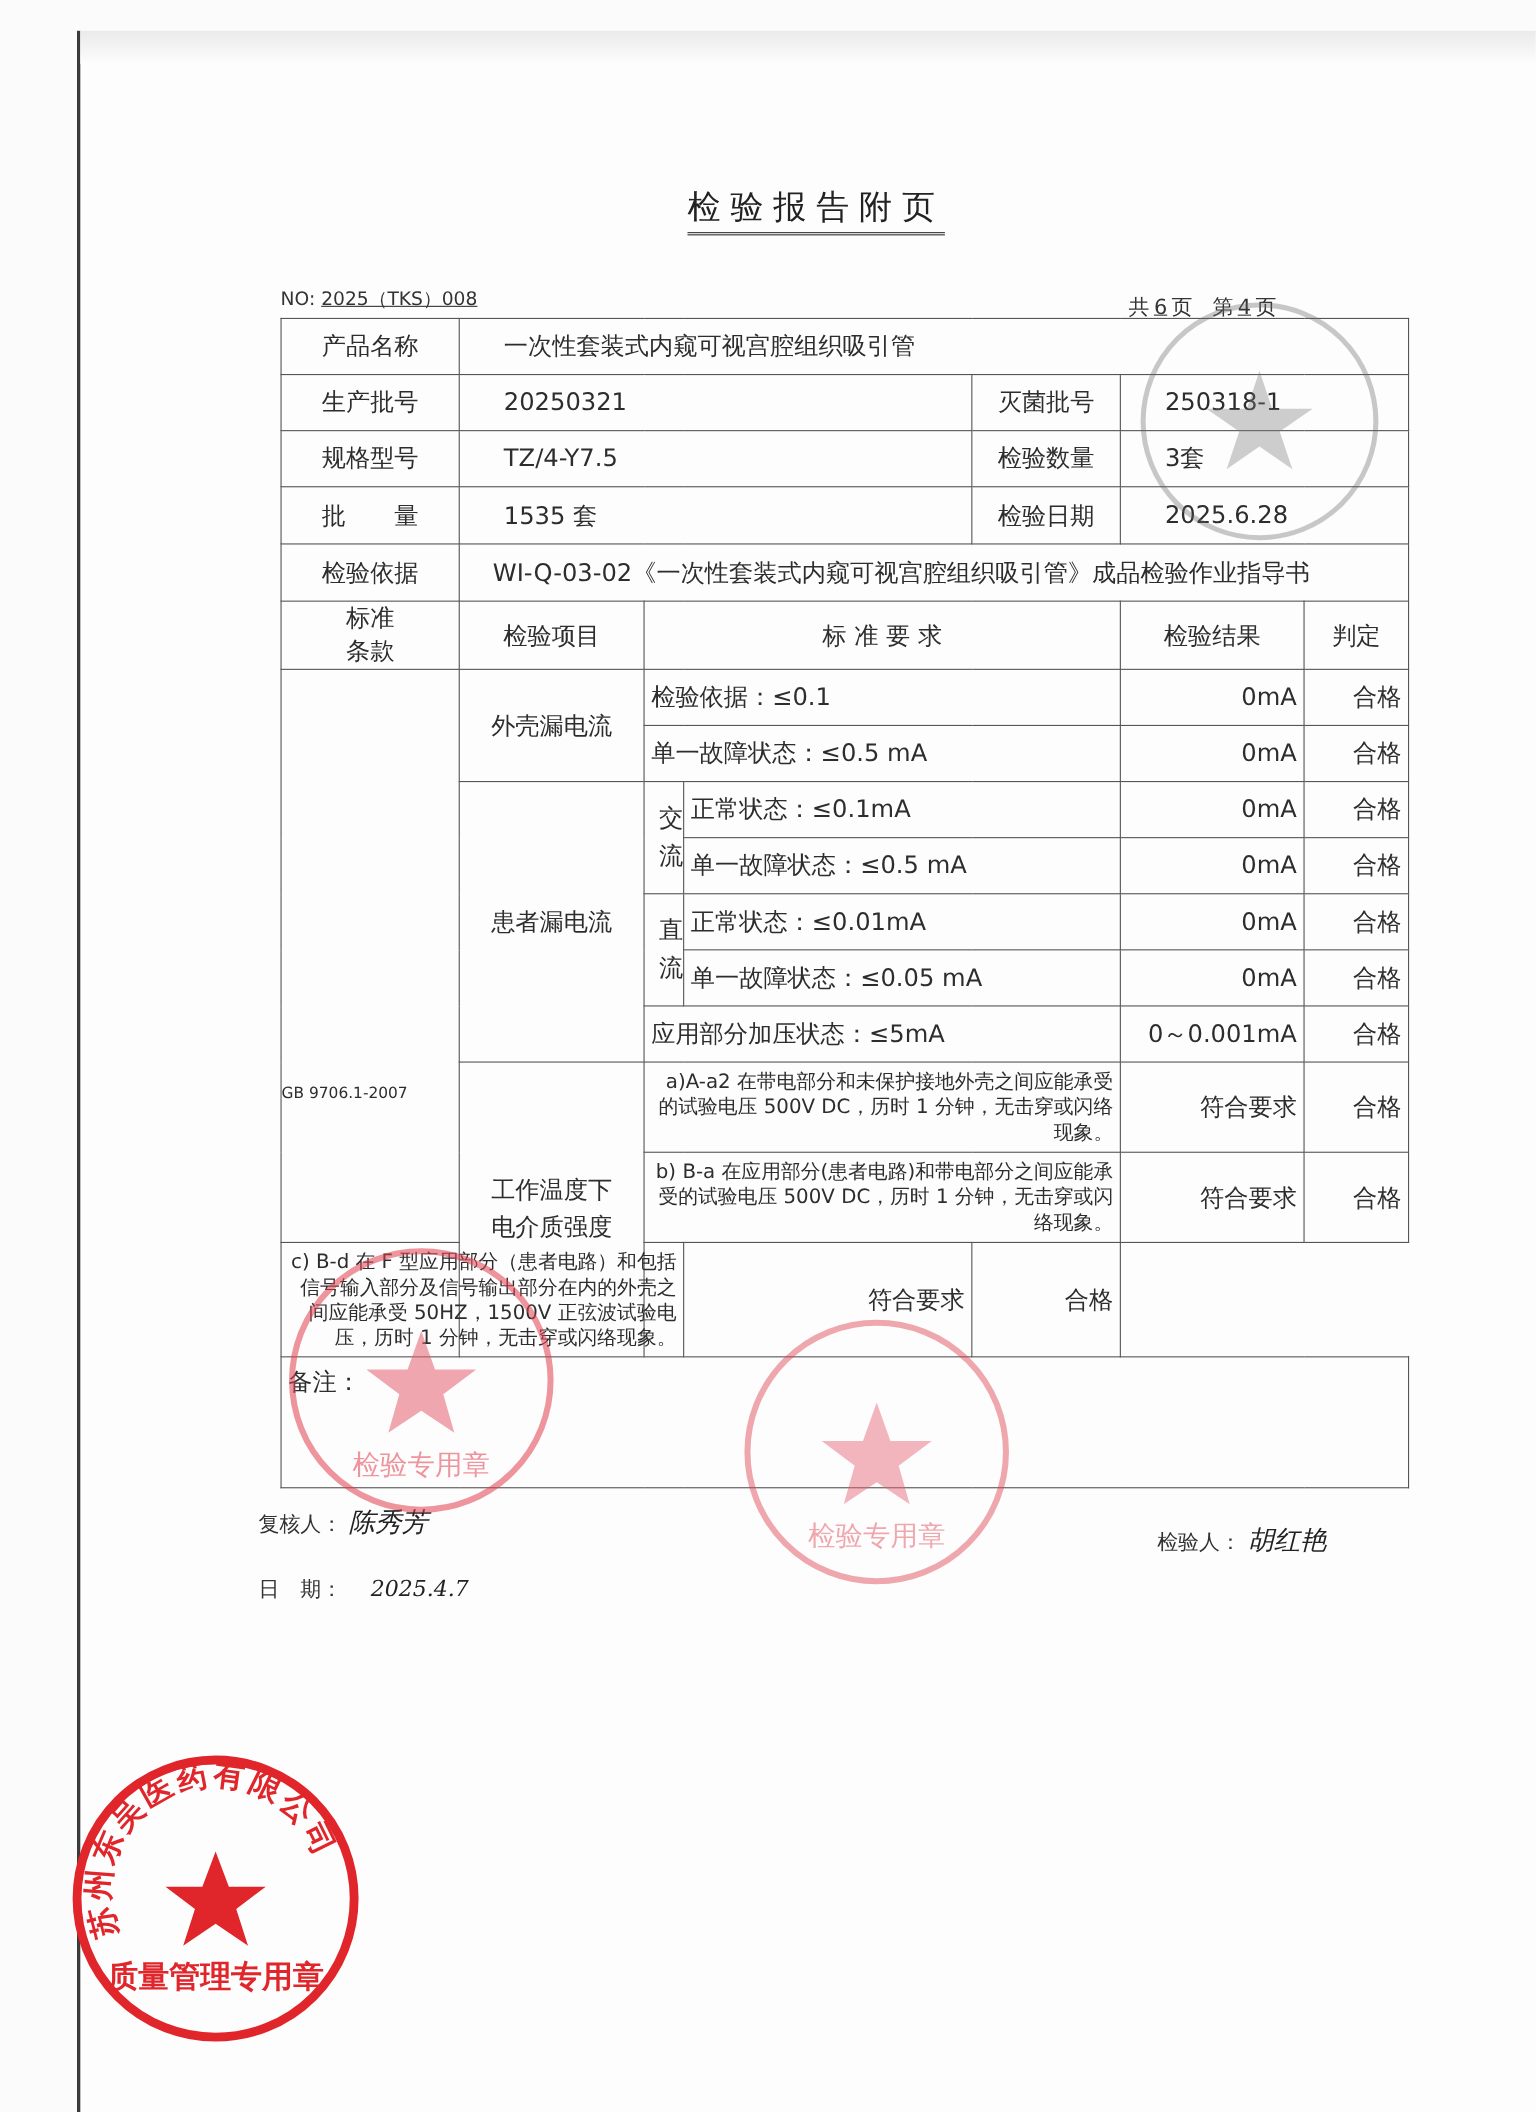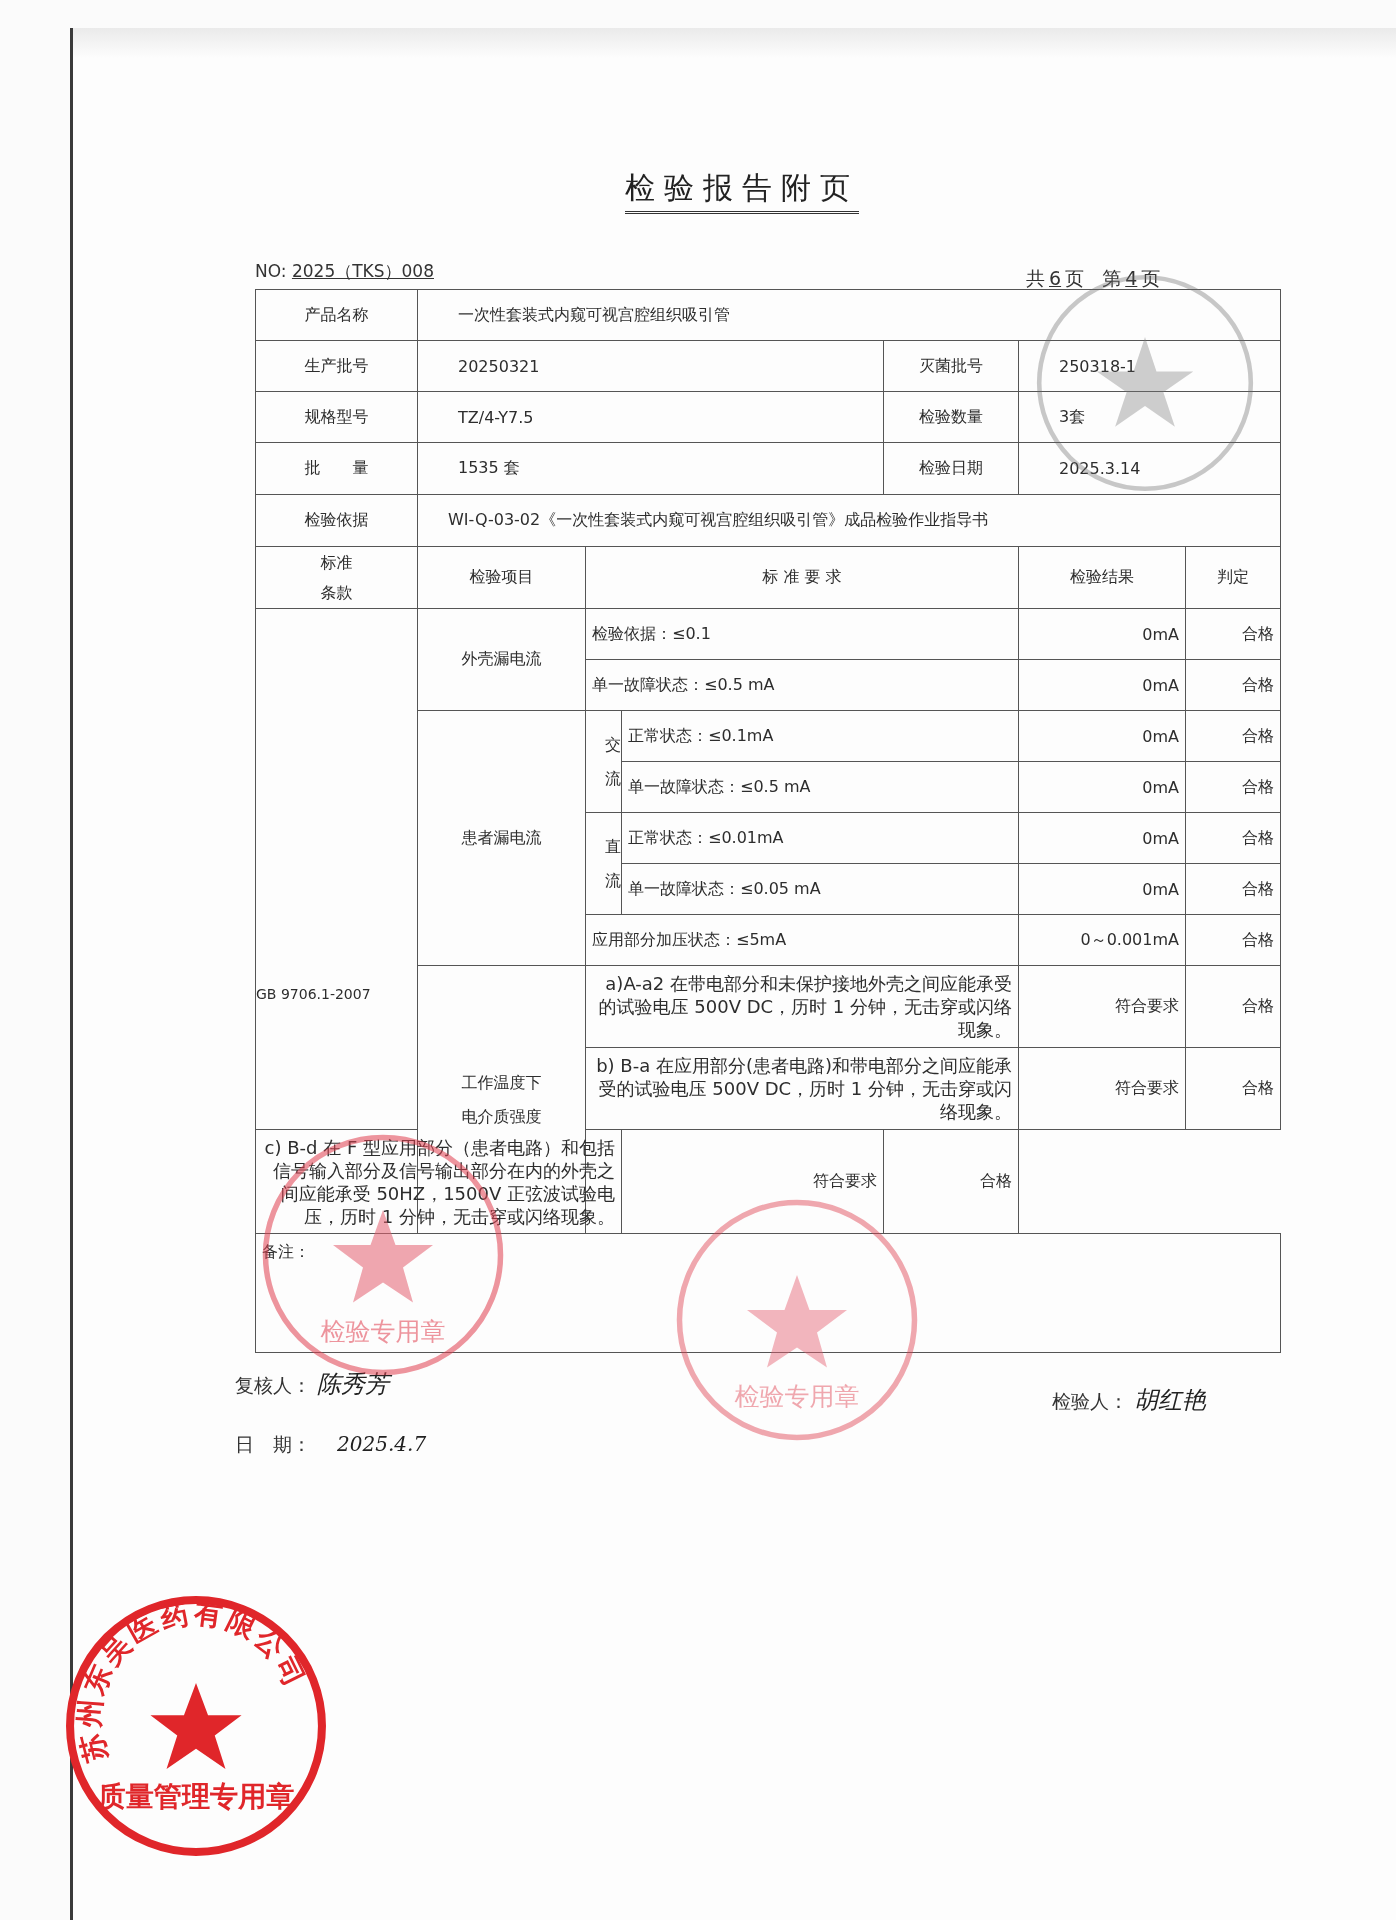--- a/index.html
+++ b/index.html
@@ -8,21 +8,21 @@
   .page{position:absolute;left:70px;top:28px;width:1326px;height:1892px;background:#fdfdfd;
         border-left:3px solid #3a3a3a;}
   .scanline{position:absolute;left:0;right:0;top:0;height:30px;background:linear-gradient(#eaeaea,#fdfdfd);}
   .title{position:absolute;left:625px;top:168px;font-size:30px;letter-spacing:9px;
          border-bottom:3px double #333;padding-bottom:2px;color:#222;}
   .docno{position:absolute;left:255px;top:260px;font-size:17px;color:#333;}
   .docno u{text-decoration:underline;}
   .pageinfo{position:absolute;left:1026px;top:266px;font-size:19px;color:#333;}
   .pageinfo u{padding:0 4px;}
   table{position:absolute;left:255px;top:289px;border-collapse:collapse;width:1025px;table-layout:fixed;}
-  td{border:1.6px solid #555;font-size:16px;color:#2d2d2d;padding:0 6px;vertical-align:middle;}
+  td{border:1.6px solid #555;font-size:22px;color:#2d2d2d;padding:0 6px;vertical-align:middle;}
   .lbl{text-align:center;}
   .c{text-align:right;}
   .sm{font-size:18px;line-height:23px;padding:3px 6px;text-align:right;}
   .remark{height:110px;vertical-align:top;padding-top:8px;}
   .sig{position:absolute;font-size:19px;color:#333;}
   .hand{font-family:"DejaVu Serif",serif;font-style:italic;font-size:24px;color:#222;}
   .stamp{position:absolute;border-radius:50%;display:flex;align-items:center;justify-content:center;}
   .stamp svg{width:100%;height:100%;}
 </style>
 </head>
@@ -69,21 +69,21 @@
   <tr style="height:51px">
     <td class="lbl">规格型号</td>
     <td colspan="3" style="padding-left:40px">TZ/4-Y7.5</td>
     <td class="lbl">检验数量</td>
     <td colspan="2" style="padding-left:40px">3套</td>
   </tr>
   <tr style="height:52px">
     <td class="lbl">批　　量</td>
     <td colspan="3" style="padding-left:40px">1535 套</td>
     <td class="lbl">检验日期</td>
-    <td colspan="2" style="padding-left:40px">2025.3.14</td>
+    <td colspan="2" style="padding-left:40px">2025.6.28</td>
   </tr>
   <tr style="height:52px">
     <td class="lbl">检验依据</td>
     <td colspan="6" style="padding-left:30px">WI-Q-03-02《一次性套装式内窥可视宫腔组织吸引管》成品检验作业指导书</td>
   </tr>
   <tr style="height:62px">
     <td class="lbl" style="white-space:pre-line;line-height:30px">标准
 条款</td>
     <td class="lbl">检验项目</td>
     <td colspan="3" class="lbl">标 准 要 求</td>

